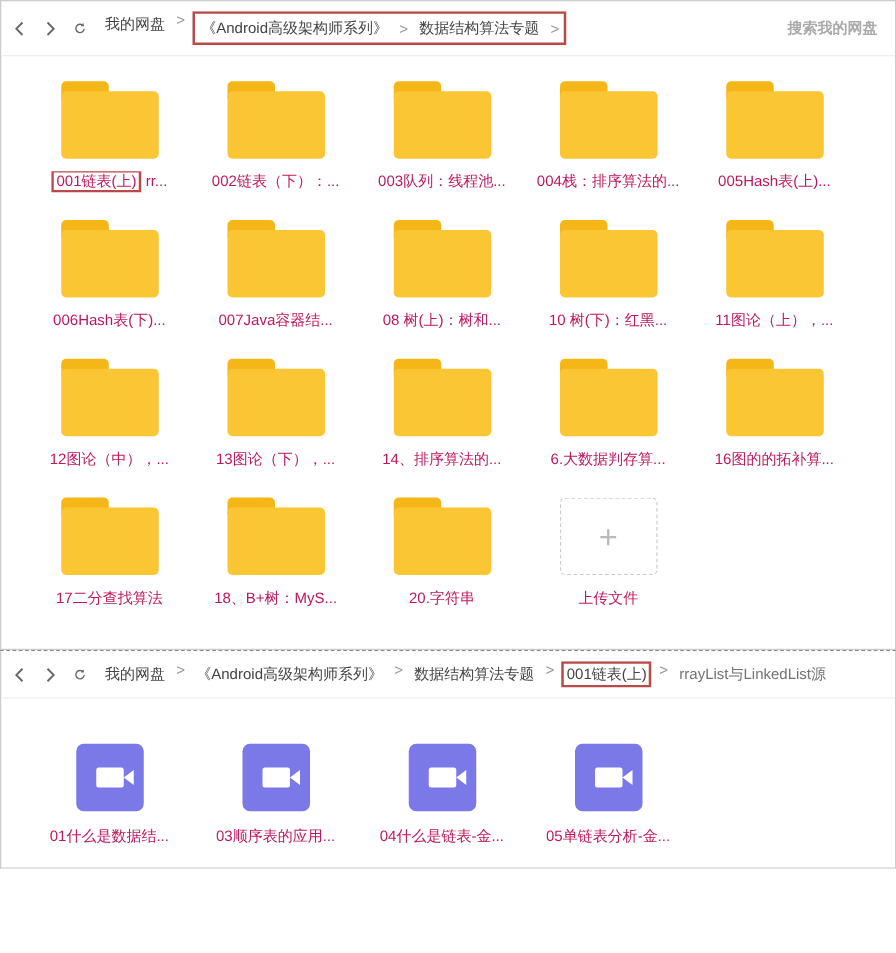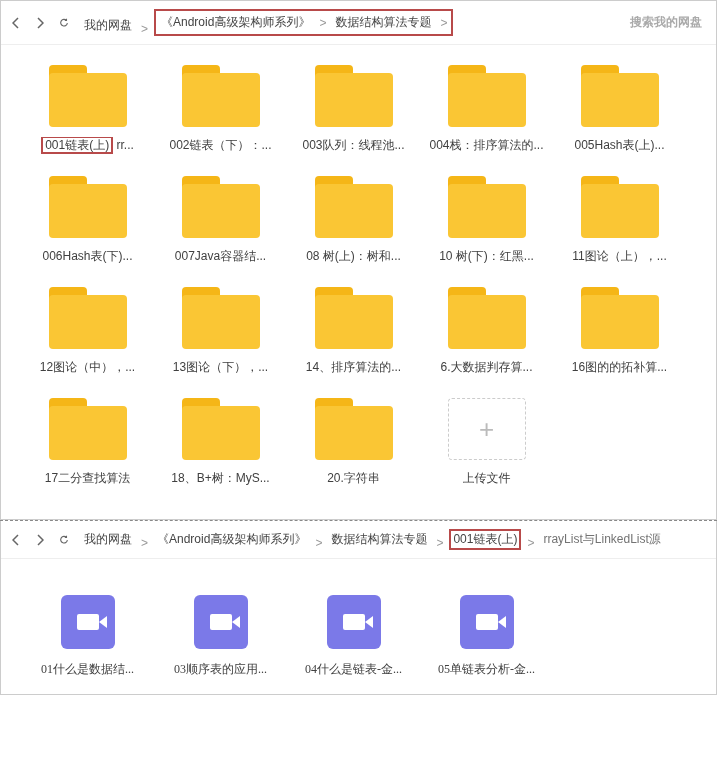--- a/index.html
+++ b/index.html
@@ -1,39 +1,39 @@
 <!DOCTYPE html>
 <html><head>
 <meta charset="utf-8">
 <style>
 * { box-sizing: border-box; margin: 0; padding: 0; }
 body { font-family: "Microsoft YaHei", Arial, sans-serif; background: #fff; font-size: 12px; color: #333; width: 717px; }
 .section { border: 1px solid #ccc; background: #fff; }
 .toolbar { display: flex; align-items: center; padding: 8px 10px; border-bottom: 1px solid #eee; gap: 12px; }
 .nav-icons { display: flex; gap: 14px; align-items: center; }
 .nav-icon { width: 10px; height: 10px; display: inline-flex; align-items: center; justify-content: center; color: #666; cursor: pointer; }
-.breadcrumb { display: flex; align-items: flex-end; gap: 4px; flex: 1; overflow: hidden; white-space: nowrap; }
+.breadcrumb { display: flex; align-items: flex-start; gap: 4px; flex: 1; overflow: hidden; white-space: nowrap; }
 .bc-item { color: #444; cursor: pointer; padding: 2px 3px; }
 .bc-sep { color: #999; padding: 0 2px; }
 .highlighted-group { border: 2px solid #b84a4a; padding: 1px 2px; display: inline-flex; align-items: center; gap: 4px; }
 .highlighted-single { border: 2px solid #b84a4a; padding: 0 2px; }
 .search-box { color: #aaa; font-size: 12px; padding-right: 4px; font-weight: bold; }
 .grid { display: flex; flex-wrap: wrap; padding: 20px 10px 10px 20px; gap: 0; }
 .item { width: 133px; display: flex; flex-direction: column; align-items: center; margin-bottom: 22px; cursor: pointer; }
 .folder-icon { width: 78px; height: 62px; position: relative; margin-bottom: 10px; }
 .folder-icon::before { content: ""; position: absolute; top: 0; left: 0; width: 38px; height: 14px; background: #f5b617; border-radius: 4px 4px 0 0; }
 .folder-icon::after { content: ""; position: absolute; top: 8px; left: 0; width: 78px; height: 54px; background: #fac634; border-radius: 4px; }
-.item-label { font-size: 12px; color: #404040; text-align: right; max-width: 120px; white-space: nowrap; overflow: hidden; text-overflow: ellipsis; }
+.item-label { font-size: 12px; color: #be185d; text-align: right; max-width: 120px; white-space: nowrap; overflow: hidden; text-overflow: ellipsis; }
 .upload-box { width: 78px; height: 62px; border: 1px dashed #ccc; border-radius: 4px; display: flex; align-items: center; justify-content: center; margin-bottom: 10px; }
 .plus { color: #bbb; font-size: 26px; font-weight: 300; }
 .video-icon { width: 54px; height: 54px; background: #7b79e8; border-radius: 6px; display: flex; align-items: center; justify-content: center; margin-bottom: 12px; margin-top: 8px; }
 .video-inner { width: 22px; height: 16px; background: #fff; border-radius: 2px; position: relative; }
 .video-inner::after { content: ""; position: absolute; right: -8px; top: 2px; width: 0; height: 0; border-top: 6px solid transparent; border-bottom: 6px solid transparent; border-right: 8px solid #fff; }
 .divider { border-top: 1px dashed #888; margin: 0; }
-.grid2 { display: flex; flex-wrap: wrap; padding: 28px 28px 16px 20px; font-family: Liberation Serif, serif; }
+.grid2 { display: flex; flex-wrap: wrap; padding: 28px 28px 16px 20px; }
 .item2 { width: 133px; display: flex; flex-direction: column; align-items: center; cursor: pointer; }
 .trail { color: #737373; }
 svg { display: block; }
 </style>
 </head>
 <body>
 
 <div class="section">
   <div class="toolbar">
     <div class="nav-icons">

